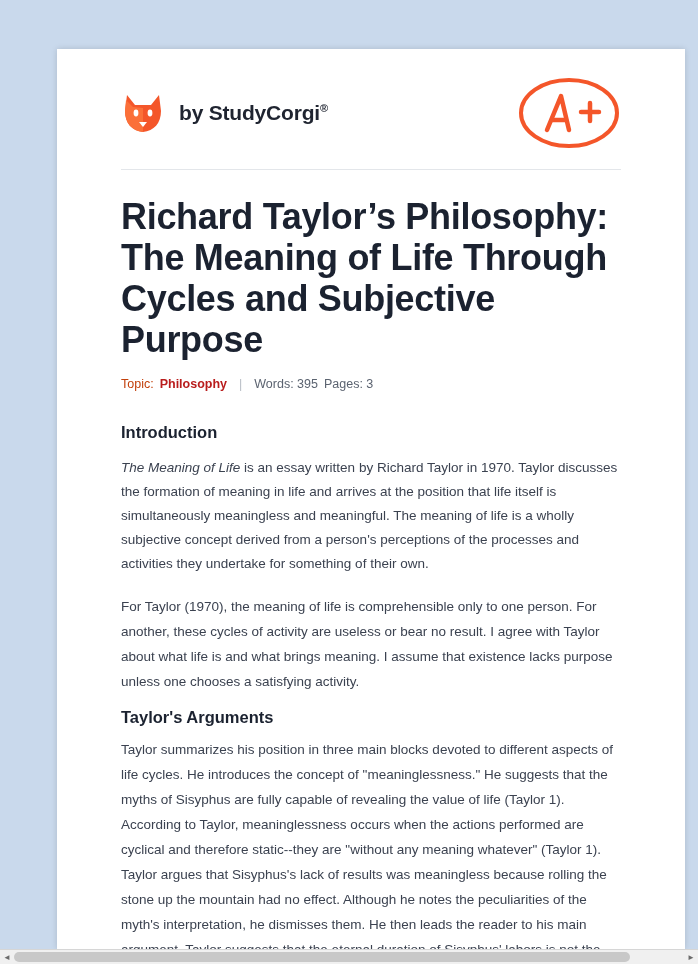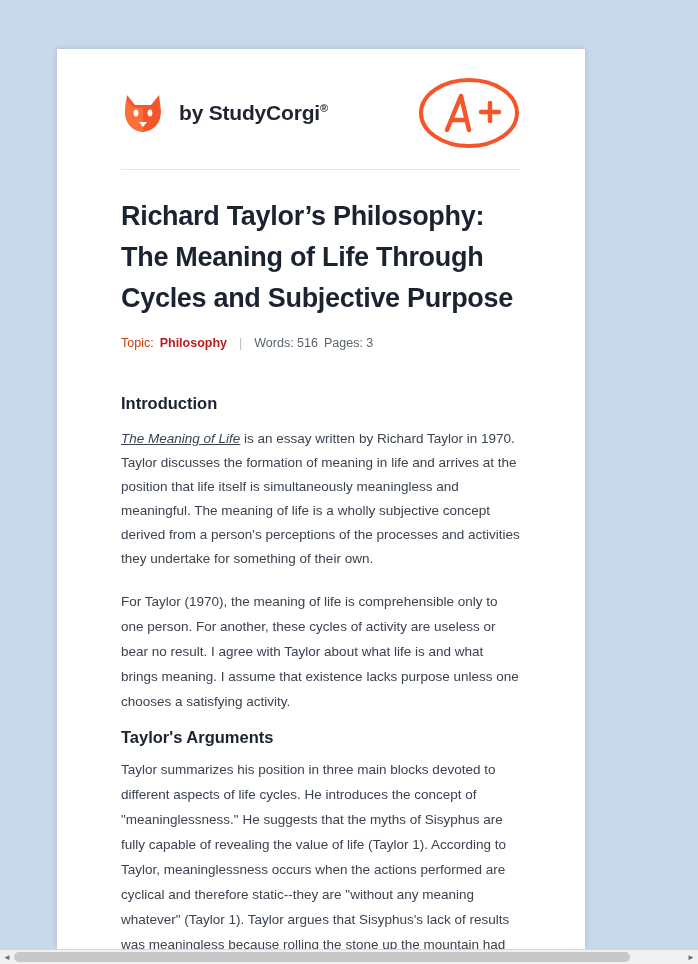--- a/index.html
+++ b/index.html
@@ -11,21 +11,21 @@
     height: 964px;
     background: #c9d9ec;
     font-family: "Liberation Sans", sans-serif;
     overflow: hidden;
     position: relative;
   }
   .page {
     position: absolute;
     left: 57px;
     top: 49px;
-    width: 528px;
+    width: 628px;
     height: 900px;
     background: #ffffff;
     box-shadow: 0 0 6px rgba(0,0,0,0.15);
     overflow: hidden;
   }
   .page-inner {
     padding: 0 64px;
     box-sizing: border-box;
     width: 100%;
   }
@@ -72,21 +72,21 @@
     display: block;
   }
   
   .divider {
     height: 1px;
     background: #e3e6ea;
     margin: 0 0 0 0;
   }
   
   .doc-title {
-    font-size: 27px;
+    font-size: 36px;
     line-height: 41px;
     font-weight: bold;
     color: #1b2230;
     margin: 26px 0 0 0;
     letter-spacing: -0.3px;
   }
   .meta-line {
     margin-top: 17px;
     font-size: 12.5px;
     color: #5b6370;
@@ -101,39 +101,38 @@
     text-decoration: none;
     font-weight: bold;
   }
   .meta-sep { color: #b9bec6; padding: 0 6px; }
   .meta-item { color: #5b6370; }
   
   h2.section {
     font-size: 16.5px;
     font-weight: bold;
     color: #1b2230;
-    margin: 44px 0 14px 0;
+    margin: 32px 0 14px 0;
   }
   h2.section.tight {
     margin: 14px 0 10px 0;
   }
   p.para {
     font-size: 13.5px;
     line-height: 24px;
     color: #3b4250;
     margin: 0 0 18px 0;
     text-align: left;
   }
   p.para.dense {
     line-height: 25px;
     margin-bottom: 10px;
   }
   p.para em {
     font-style: italic;
-    text-decoration: underline;
   }
   
   .hscroll {
     position: absolute;
     left: 0;
     bottom: 0;
     width: 698px;
     height: 14px;
     background: #f0f0f0;
     border-top: 1px solid #d6d6d6;
@@ -198,21 +197,21 @@
     </div>
 
     <div class="divider"></div>
 
     <h1 class="doc-title">Richard Taylor’s Philosophy: The Meaning of Life Through Cycles and Subjective Purpose</h1>
 
     <div class="meta-line">
       <span class="topic-label">Topic:</span>
       <a class="meta-link" href="#">Philosophy</a>
       <span class="meta-sep">|</span>
-      <span class="meta-item">Words: 516</span>
+      <span class="meta-item">Words: 395</span>
       <span class="meta-item">Pages: 3</span>
     </div>
 
     <h2 class="section">Introduction</h2>
 
     <p class="para"><em>The Meaning of Life</em><span> is an essay written by Richard Taylor in 1970. Taylor discusses the formation of meaning in life and arrives at the position that life itself is simultaneously meaningless and meaningful. The meaning of life is a wholly subjective concept derived from a person's perceptions of the processes and activities they undertake for something of their own.</span></p>
 
     <p class="para dense">For Taylor (1970), the meaning of life is comprehensible only to one person. For another, these cycles of activity are useless or bear no result. I agree with Taylor about what life is and what brings meaning. I assume that existence lacks purpose unless one chooses a satisfying activity.</p>
 
     <h2 class="section tight">Taylor's Arguments</h2>

